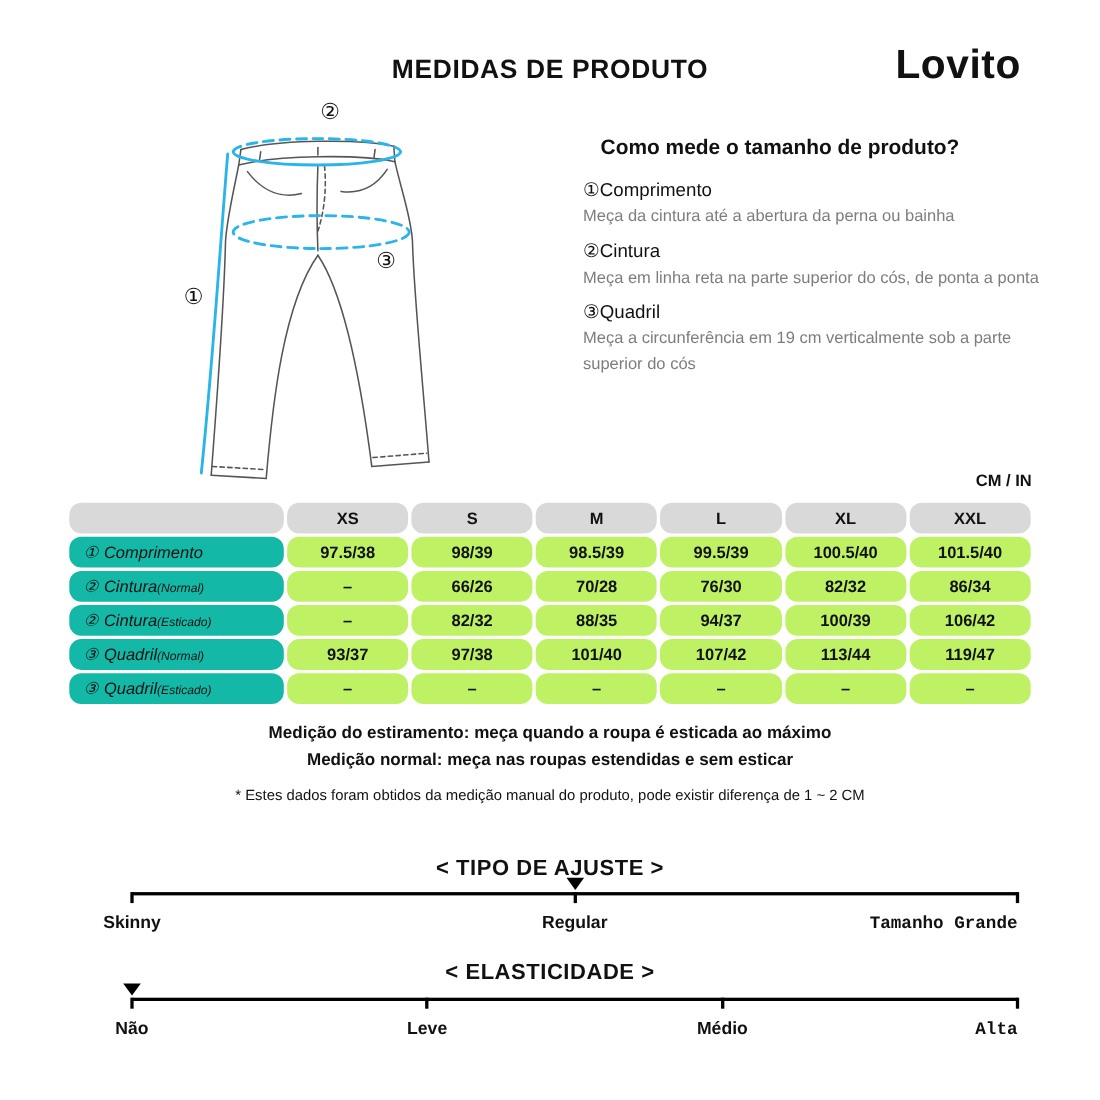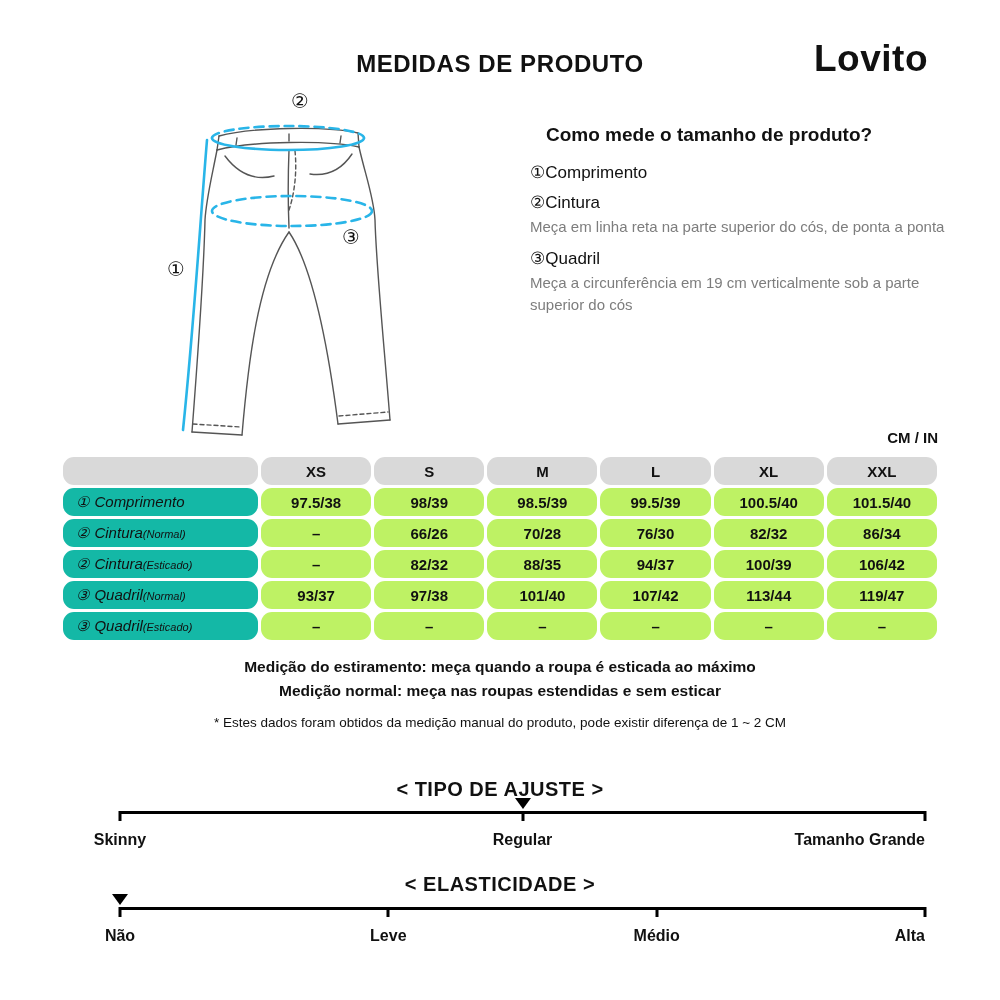--- a/index.html
+++ b/index.html
@@ -48,21 +48,21 @@
   .scale-line { position:absolute; left:120px; width:805px; height:3px; background:#000; }
   .tick { position:absolute; top:0; width:3px; height:10px; background:#000; transform:translateX(-50%); }
   .marker {
     position:absolute; top:-13px; width:0; height:0; transform:translateX(-50%);
     border-left:8px solid transparent; border-right:8px solid transparent;
     border-top:11px solid #000;
   }
   .scale-labels { position:absolute; left:120px; width:805px; height:22px; }
   .scale-labels span { position:absolute; font-size:16px; font-weight:bold; white-space:nowrap; }
   .pos-c { transform:translateX(-50%); }
-  .pos-r { transform:translateX(-100%); }
+  .pos-r { transform:translateX(-100%);font-family:Liberation Mono, monospace; }
 </style>
 </head>
 <body>
 
 <div class="page">
 
   <div class="title">MEDIDAS DE PRODUTO</div>
   <div class="brand">Lovito</div>
 
   <div class="diagram">
@@ -109,20 +109,21 @@
         <text x="138" y="-6">②</text>
         <text x="189" y="130">③</text>
       </g>
     </svg>
   </div>
 
   <div class="guide">
     <h2>Como mede o tamanho de produto?</h2>
 
     <div class="g-label"><span>①</span><span>Comprimento</span></div>
+    <div class="g-desc">Meça da cintura até a abertura da perna ou bainha</div>
 
     <div class="g-label"><span>②</span><span>Cintura</span></div>
     <div class="g-desc">Meça em linha reta na parte superior do cós, de ponta a ponta</div>
 
     <div class="g-label"><span>③</span><span>Quadril</span></div>
     <div class="g-desc">Meça a circunferência em 19 cm verticalmente sob a parte superior do cós</div>
   </div>
 
   <div class="unit">CM / IN</div>
 

